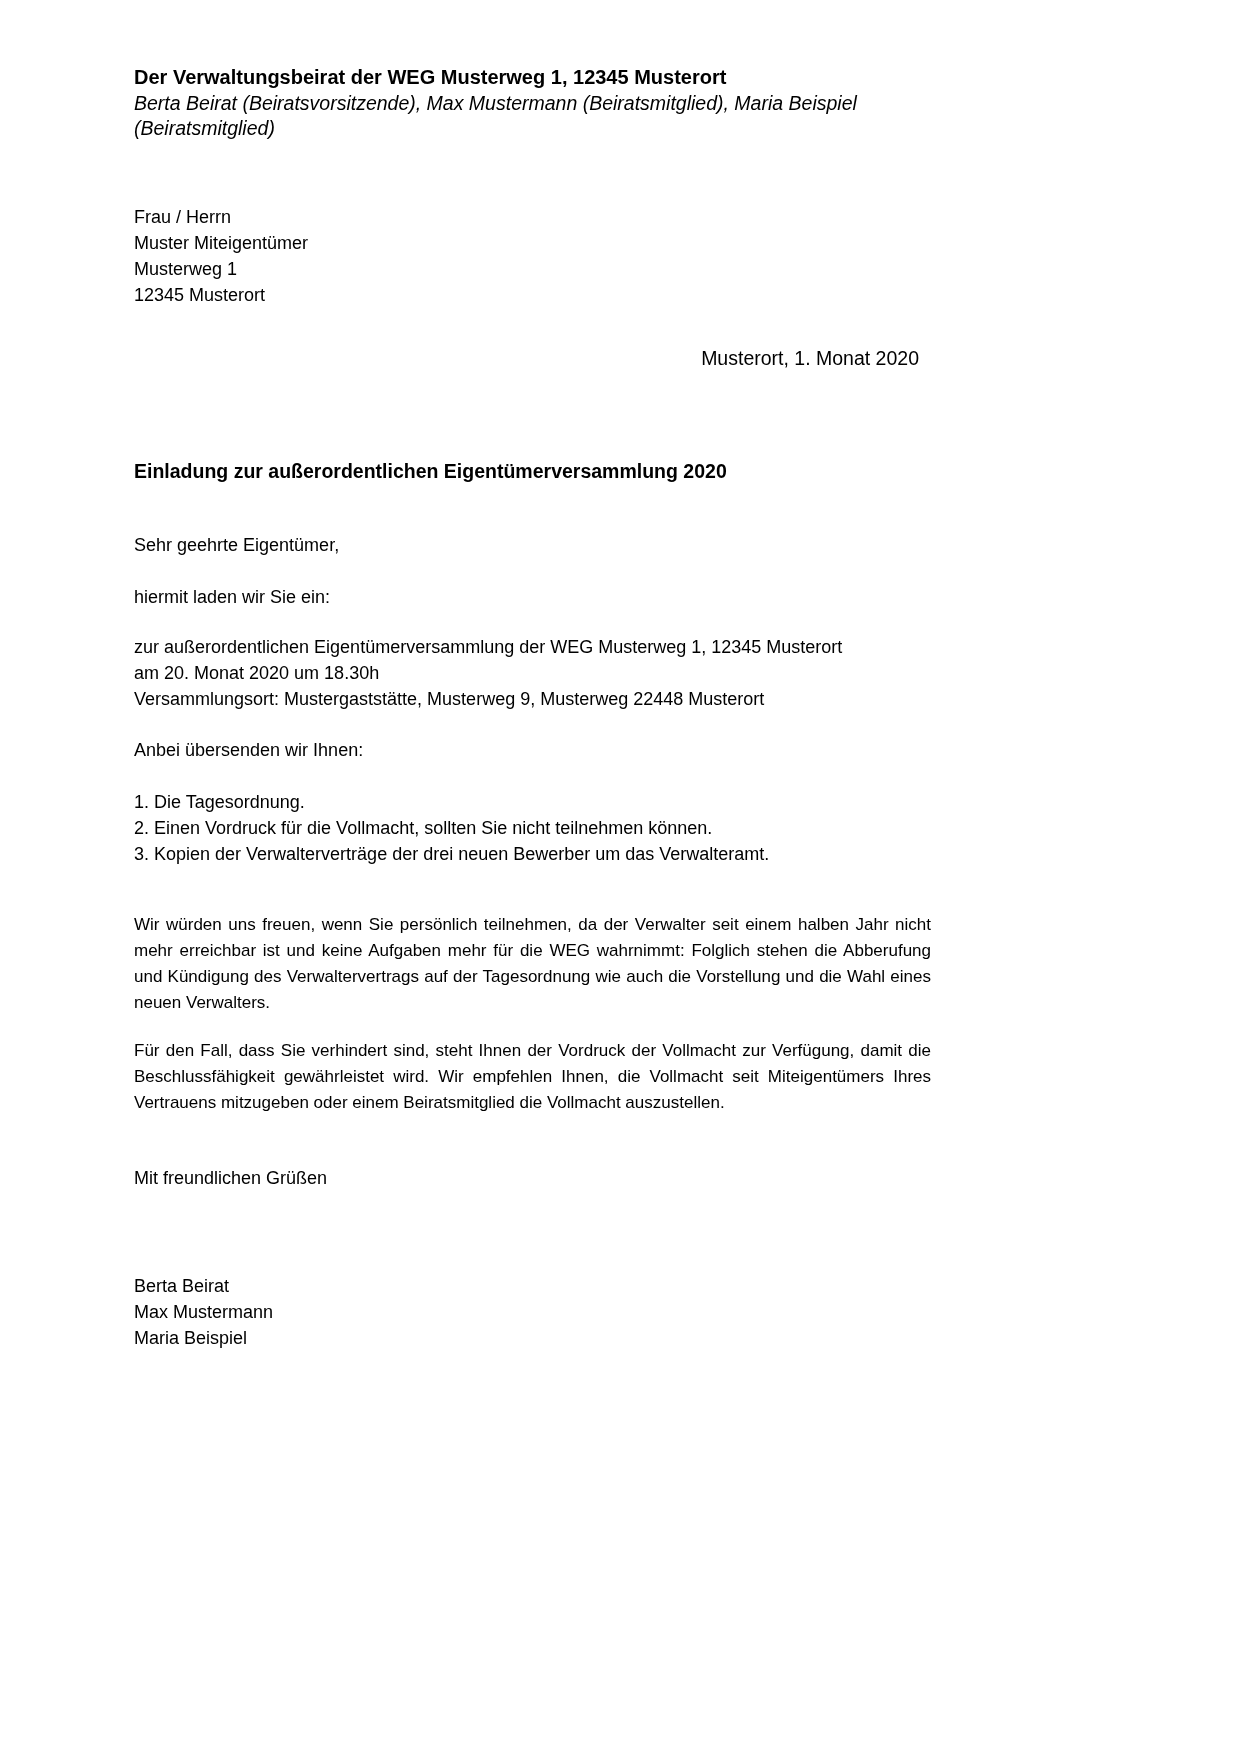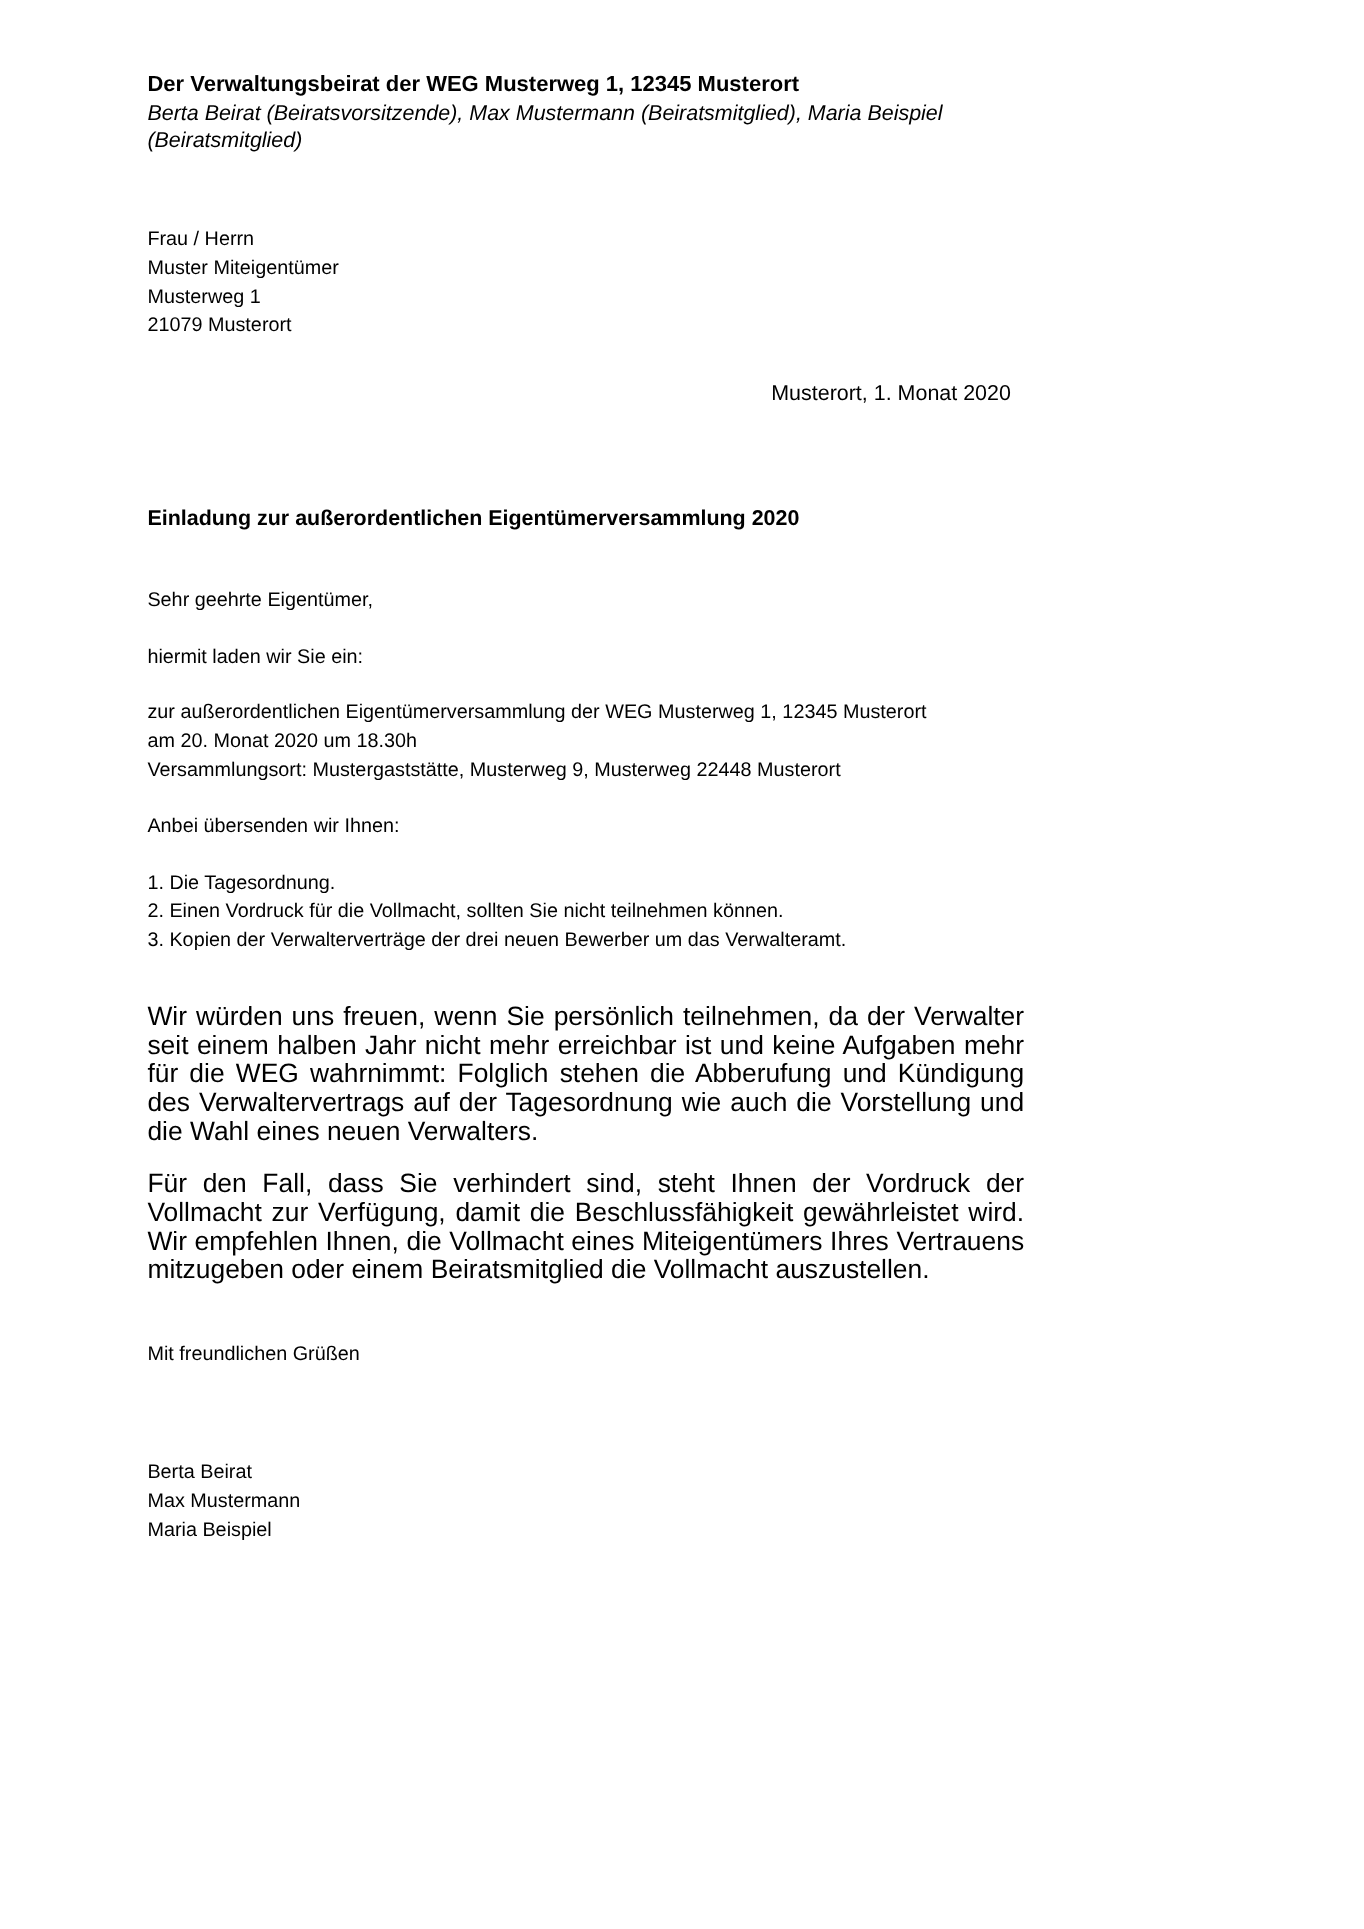--- a/index.html
+++ b/index.html
@@ -46,21 +46,21 @@
     font-size: 19.5px;
     line-height: 26px;
     font-weight: 700;
   }
   .greeting { margin-top: 48px; }
   .intro { margin-top: 26px; }
   .invitation { margin-top: 24px; }
   .enclosures-intro { margin-top: 25px; }
   .enclosures { margin-top: 26px; }
   .para {
-    font-size: 24px;
+    font-size: 17px;
     line-height: 26px;
     text-align: justify;
     text-justify: inter-word;
   }
   .p1 { margin-top: 45px; }
   .p2 { margin-top: 22px; }
   .closing { margin-top: 49px; }
   .signatures {
     margin-top: 82px;
     display: flex;
@@ -76,21 +76,21 @@
 
   <div class="sender">
     <div class="sender-line1">Der Verwaltungsbeirat der WEG Musterweg 1, 12345 Musterort</div>
     <div class="sender-line2">Berta Beirat (Beiratsvorsitzende), Max Mustermann (Beiratsmitglied), Maria Beispiel (Beiratsmitglied)</div>
   </div>
 
   <div class="recipient">
     <div class="line">Frau / Herrn</div>
     <div class="line">Muster Miteigentümer</div>
     <div class="line">Musterweg 1</div>
-    <div class="line">21079 Musterort</div>
+    <div class="line">12345 Musterort</div>
   </div>
 
   <div class="date-row">Musterort, 1. Monat 2020</div>
 
   <div class="subject">Einladung zur außerordentlichen Eigentümerversammlung 2020</div>
 
   <div class="line greeting">Sehr geehrte Eigentümer,</div>
 
   <div class="line intro">hiermit laden wir Sie ein:</div>
 
@@ -103,21 +103,21 @@
   <div class="line enclosures-intro">Anbei übersenden wir Ihnen:</div>
 
   <div class="enclosures">
     <div class="line">1. Die Tagesordnung.</div>
     <div class="line">2. Einen Vordruck für die Vollmacht, sollten Sie nicht teilnehmen können.</div>
     <div class="line">3. Kopien der Verwalterverträge der drei neuen Bewerber um das Verwalteramt.</div>
   </div>
 
   <div class="para p1">Wir würden uns freuen, wenn Sie persönlich teilnehmen, da der Verwalter seit einem halben Jahr nicht mehr erreichbar ist und keine Aufgaben mehr für die WEG wahrnimmt: Folglich stehen die Abberufung und Kündigung des Verwaltervertrags auf der Tagesordnung wie auch die Vorstellung und die Wahl eines neuen Verwalters.</div>
 
-  <div class="para p2">Für den Fall, dass Sie verhindert sind, steht Ihnen der Vordruck der Vollmacht zur Verfügung, damit die Beschlussfähigkeit gewährleistet wird. Wir empfehlen Ihnen, die Vollmacht eines Miteigentümers Ihres Vertrauens mitzugeben oder einem Beiratsmitglied die Vollmacht auszustellen.</div>
+  <div class="para p2">Für den Fall, dass Sie verhindert sind, steht Ihnen der Vordruck der Vollmacht zur Verfügung, damit die Beschlussfähigkeit gewährleistet wird. Wir empfehlen Ihnen, die Vollmacht seit Miteigentümers Ihres Vertrauens mitzugeben oder einem Beiratsmitglied die Vollmacht auszustellen.</div>
 
   <div class="line closing">Mit freundlichen Grüßen</div>
 
   <div class="signatures">
     <div class="line sig-col1">Berta Beirat</div>
     <div class="line sig-col2">Max Mustermann</div>
     <div class="line">Maria Beispiel</div>
   </div>
 
 </div>

